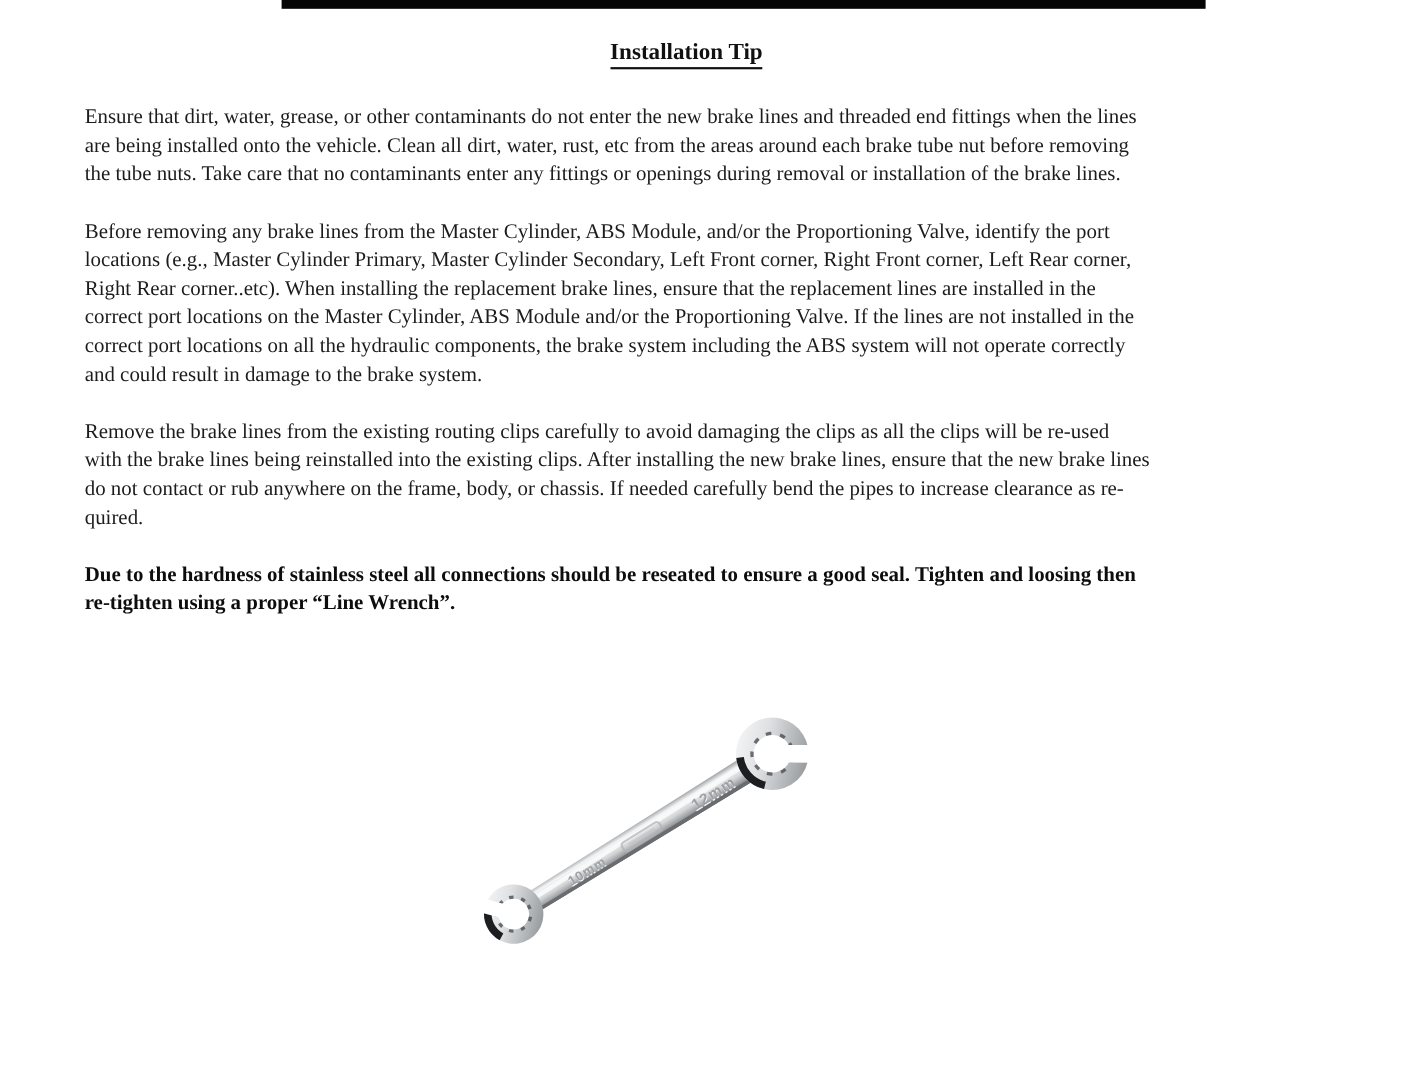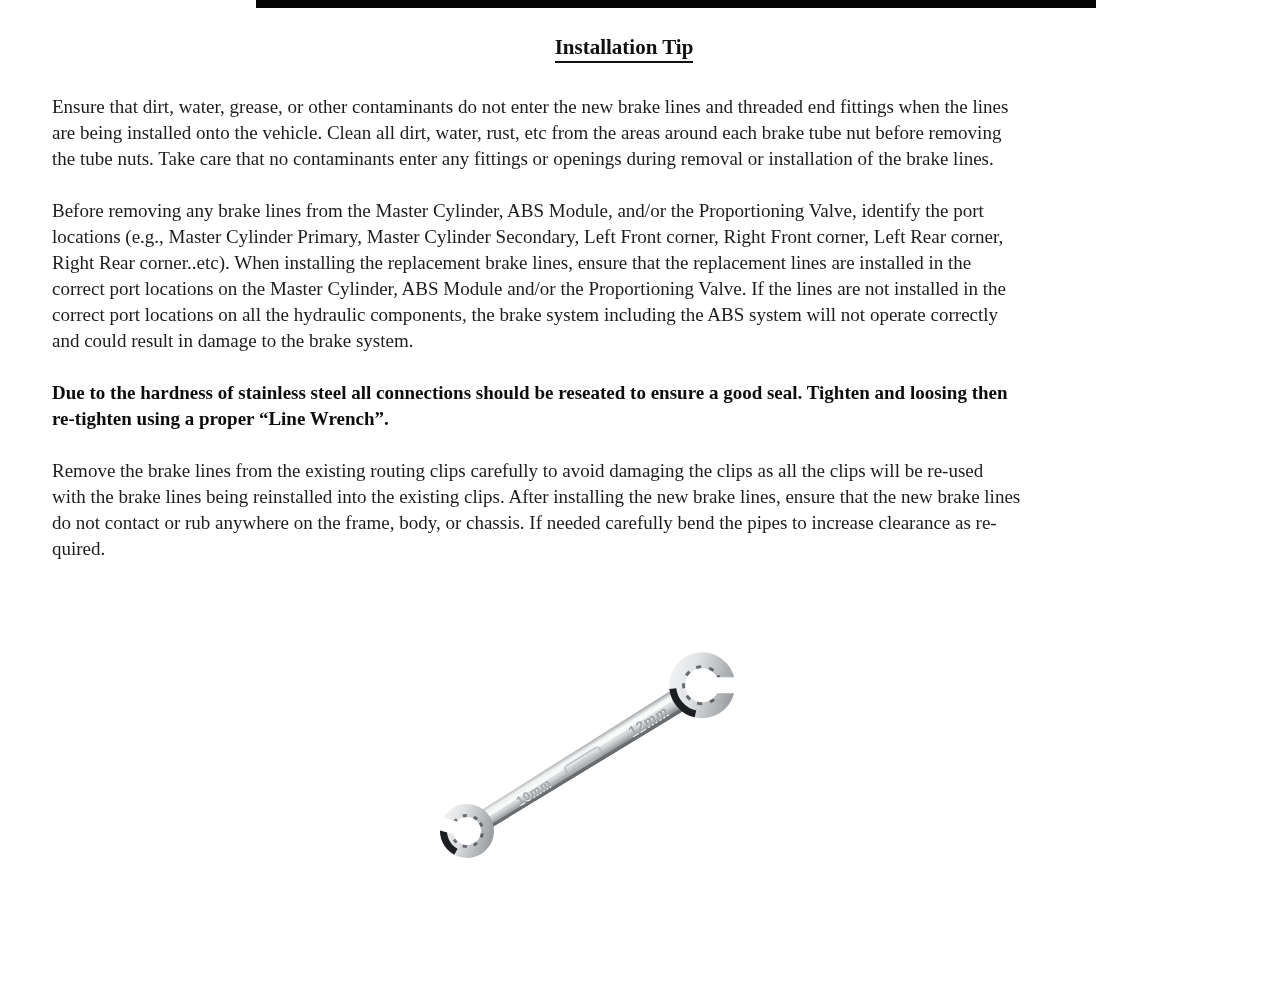--- a/index.html
+++ b/index.html
@@ -27,21 +27,21 @@
     font-weight: bold;
     color: #111111;
   }
   .title-text {
     display: inline-block;
     border-bottom: 2px solid #111111;
     padding-bottom: 1px;
   }
   .doc-body {
     position: absolute;
-    left: 52px; top: 94px;
+    left: 77px; top: 94px;
     width: 1170px;
     font-size: 19px;
     line-height: 26px;
   }
   p.paragraph {
     margin: 0 0 26px 0;
     white-space: pre;
   }
   p.paragraph.bold { font-weight: bold; color: #0d0d0d; }
   .wrench-figure {
@@ -64,26 +64,26 @@
   <div class="doc-body" id="paragraphs">
       <p class="paragraph">Ensure that dirt, water, grease, or other contaminants do not enter the new brake lines and threaded end fittings when the lines
 are being installed onto the vehicle. Clean all dirt, water, rust, etc from the areas around each brake tube nut before removing
 the tube nuts. Take care that no contaminants enter any fittings or openings during removal or installation of the brake lines.</p>
       <p class="paragraph">Before removing any brake lines from the Master Cylinder, ABS Module, and/or the Proportioning Valve, identify the port
 locations (e.g., Master Cylinder Primary, Master Cylinder Secondary, Left Front corner, Right Front corner, Left Rear corner,
 Right Rear corner..etc). When installing the replacement brake lines, ensure that the replacement lines are installed in the
 correct port locations on the Master Cylinder, ABS Module and/or the Proportioning Valve. If the lines are not installed in the
 correct port locations on all the hydraulic components, the brake system including the ABS system will not operate correctly
 and could result in damage to the brake system.</p>
-      <p class="paragraph bold">Due to the hardness of stainless steel all connections should be reseated to ensure a good seal. Tighten and loosing then
-re-tighten using a proper “Line Wrench”.</p>
       <p class="paragraph">Remove the brake lines from the existing routing clips carefully to avoid damaging the clips as all the clips will be re-used
 with the brake lines being reinstalled into the existing clips. After installing the new brake lines, ensure that the new brake lines
 do not contact or rub anywhere on the frame, body, or chassis. If needed carefully bend the pipes to increase clearance as re-
 quired.</p>
+      <p class="paragraph bold">Due to the hardness of stainless steel all connections should be reseated to ensure a good seal. Tighten and loosing then
+re-tighten using a proper “Line Wrench”.</p>
     </div>
 
   <figure class="wrench-figure">
     <svg viewBox="0 0 340 260" width="340" height="260">
       <defs>
         <linearGradient id="gm" x1="0" y1="0" x2="1" y2="1">
           <stop offset="0" stop-color="#fdfdfd"></stop>
           <stop offset="0.4" stop-color="#dfe1e3"></stop>
           <stop offset="0.75" stop-color="#aaadb0"></stop>
           <stop offset="1" stop-color="#7e8185"></stop>

